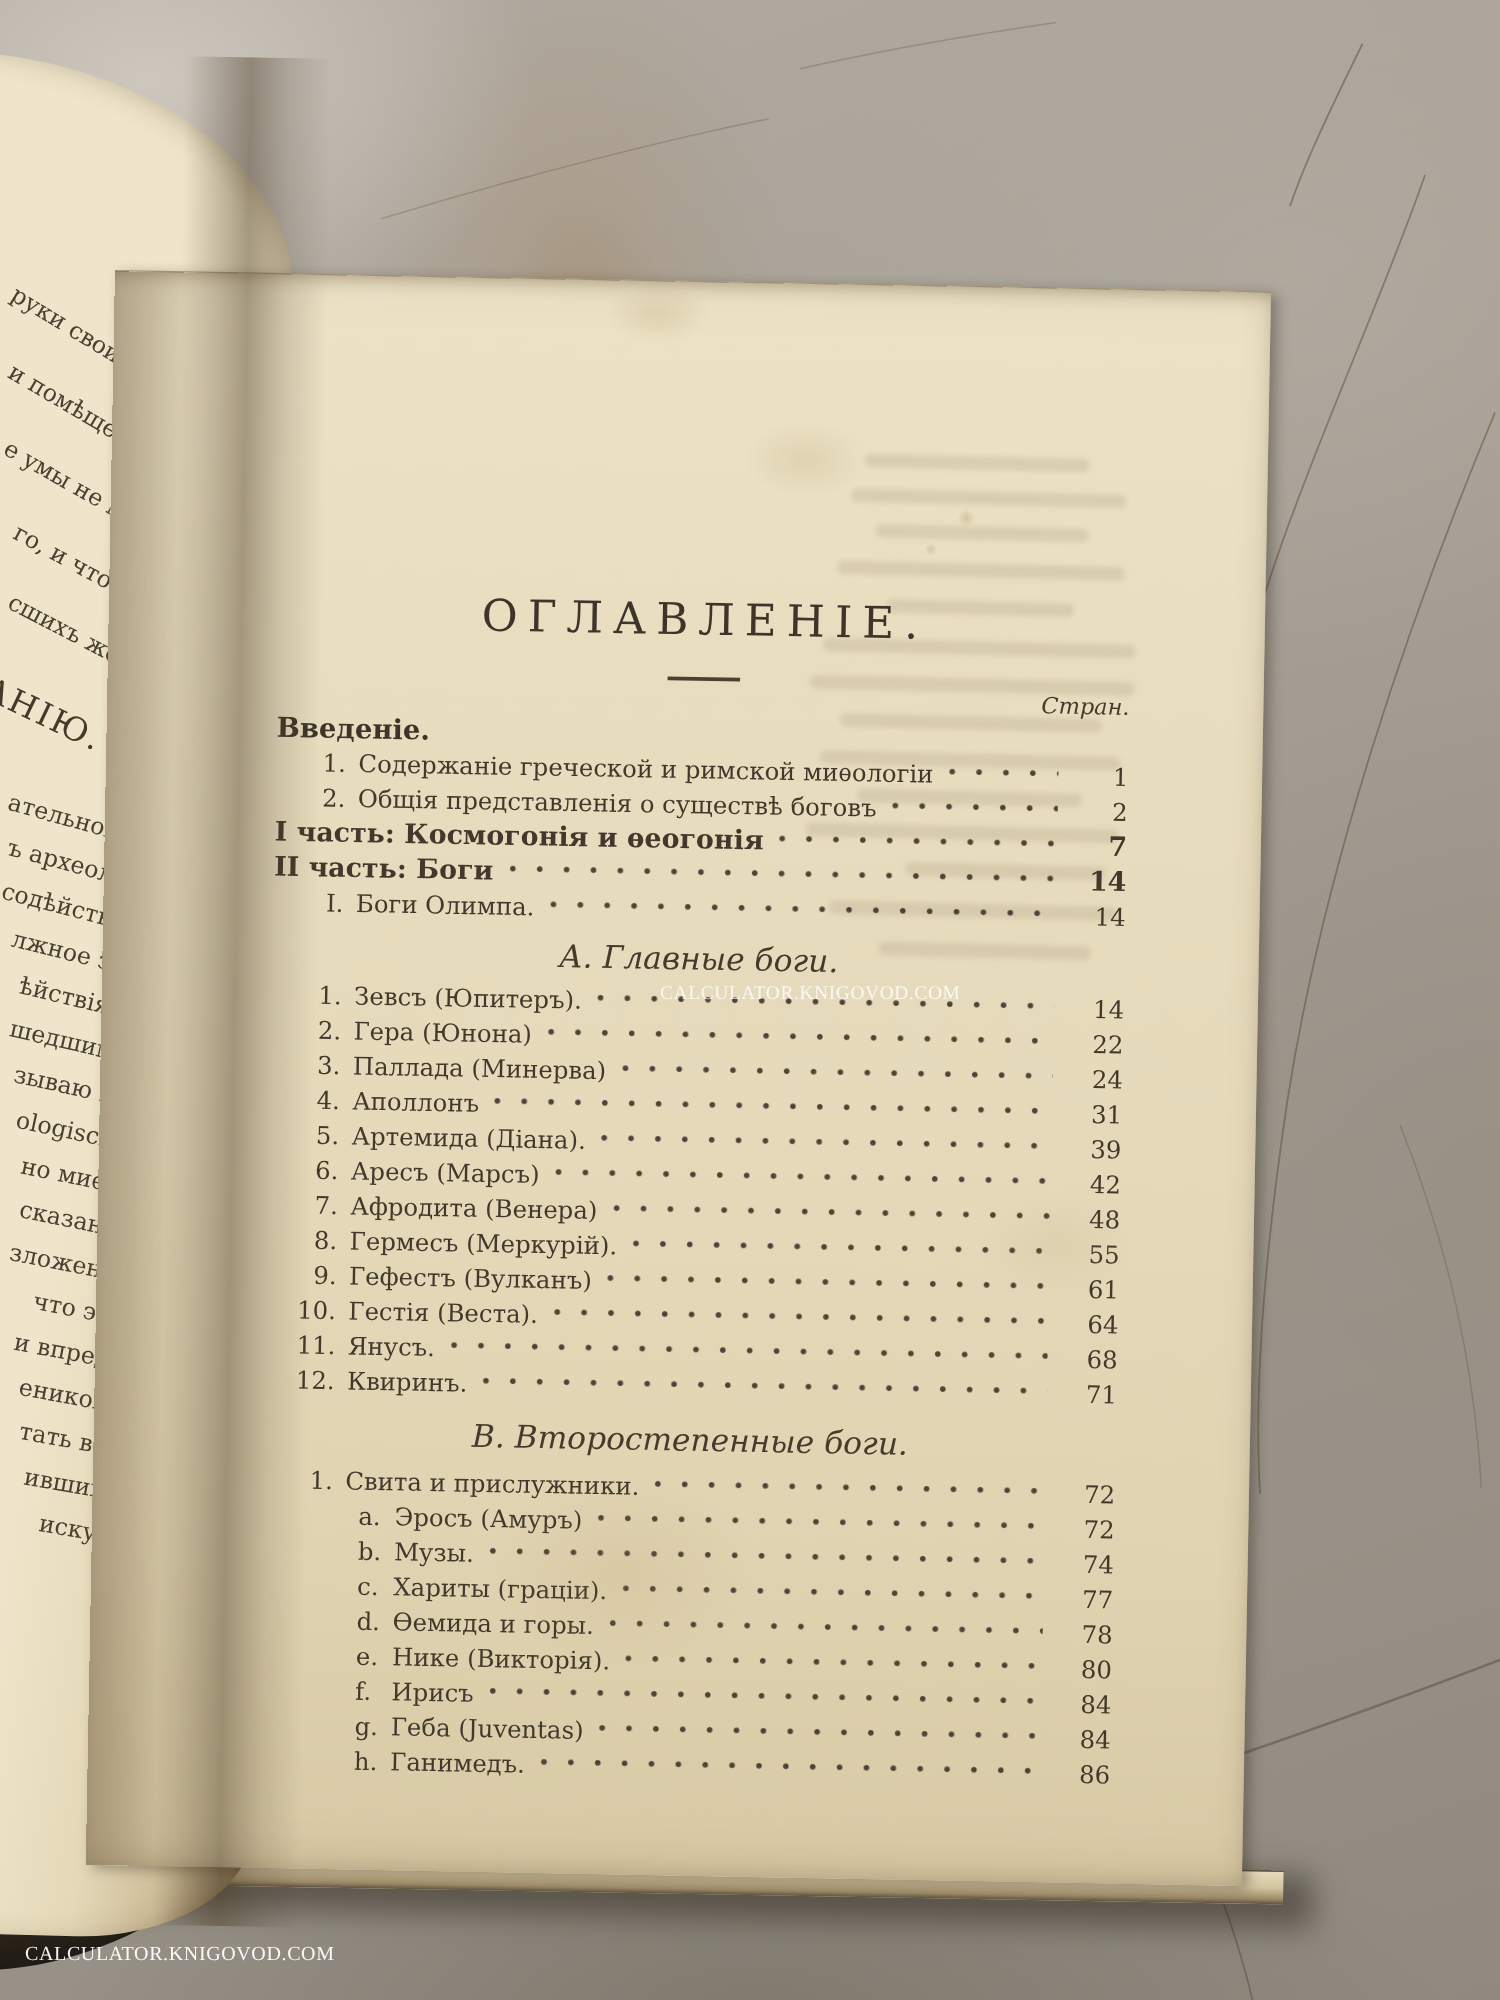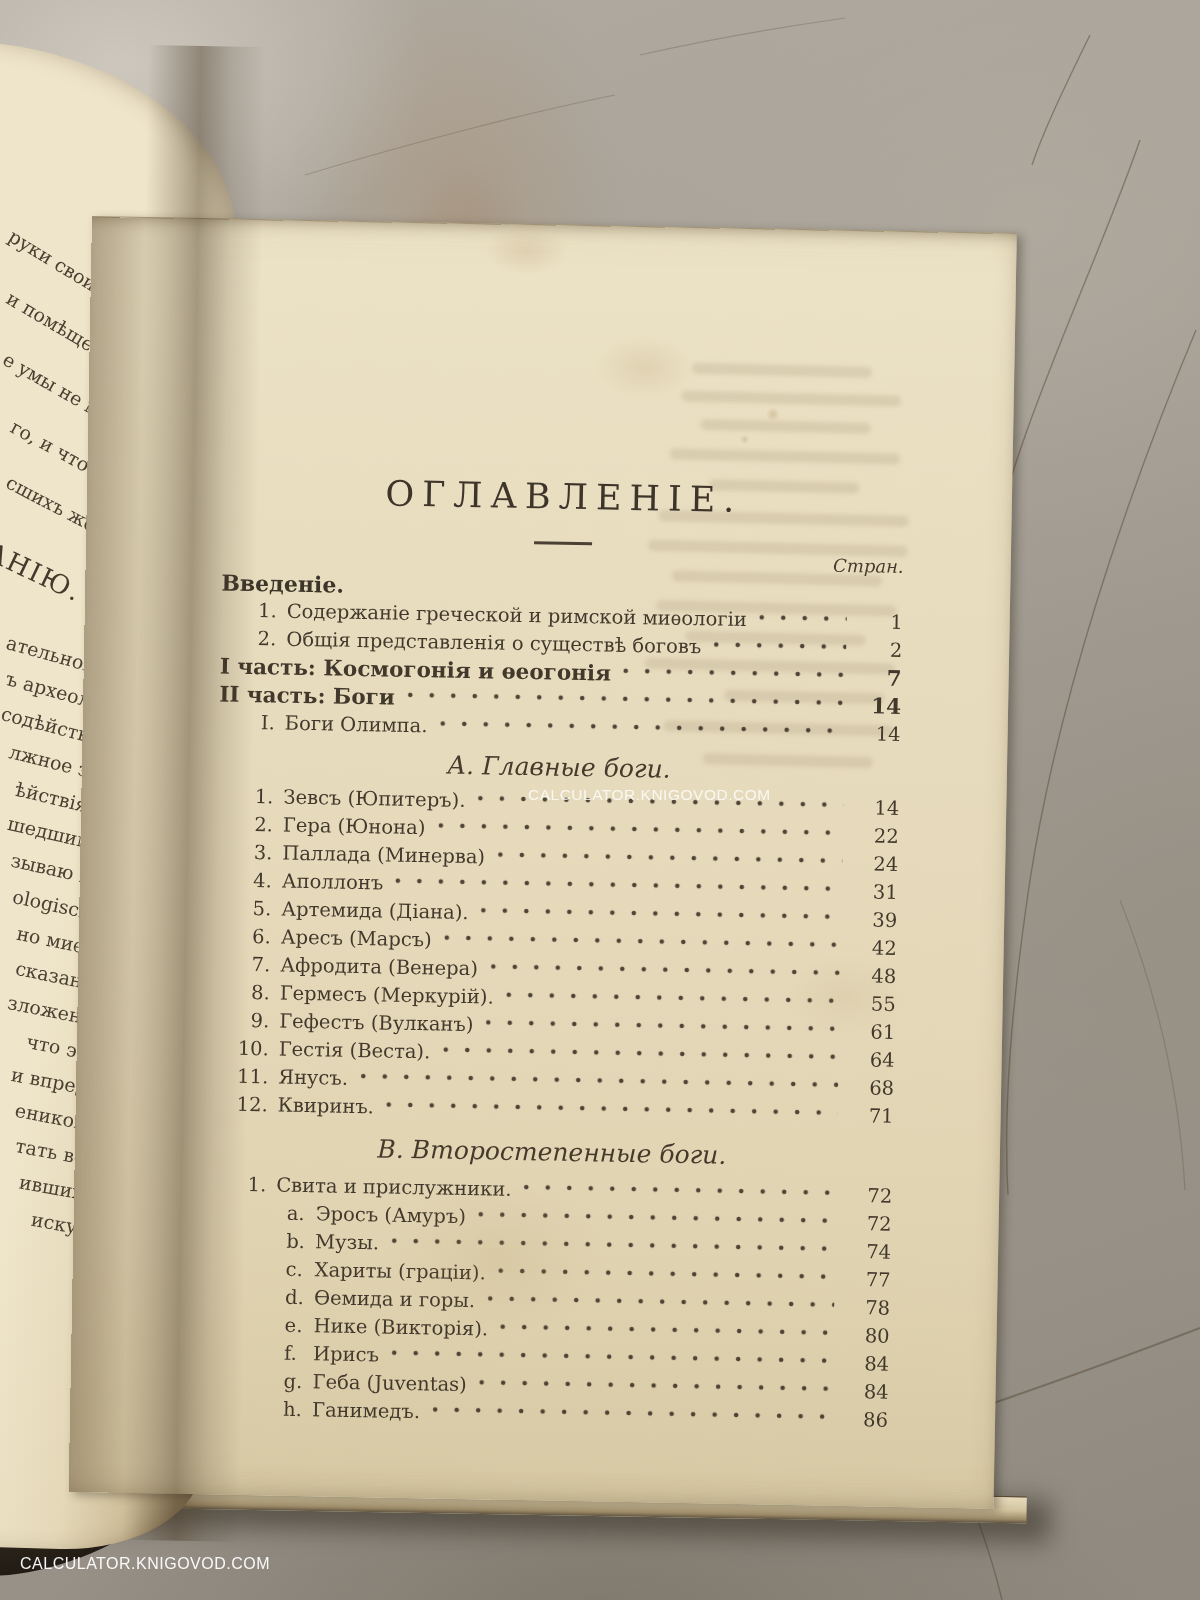--- a/index.html
+++ b/index.html
@@ -125,21 +125,21 @@
     position:absolute;left:148px;top:45px;width:118px;height:1495px;z-index:6;
     transform:rotate(1deg);transform-origin:0 0;pointer-events:none;
     background:linear-gradient(90deg,
       rgba(70,55,35,0) 0%, rgba(70,55,35,.42) 45%,
       rgba(70,55,35,.16) 72%, rgba(70,55,35,0) 100%);
   }
 
   
   .watermark{
     position:absolute;z-index:10;
-    font-family:Liberation Sans, sans-serif;
+    font-family:Liberation Serif, serif;
     letter-spacing:.5px;white-space:nowrap;
   }
   .watermark.mid{left:528px;top:786px;font-size:15.5px;color:rgba(255,255,255,.8);}
   .watermark.corner{left:20px;top:1555px;font-size:16px;color:rgba(255,255,255,.95);}
 </style>
 </head>
 <body>
 
 <div class="stage">
 

